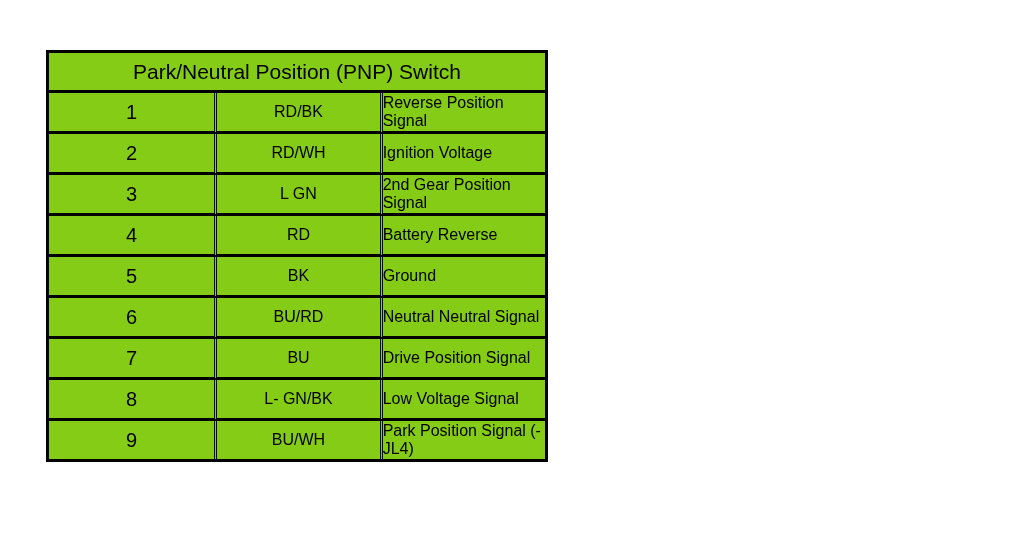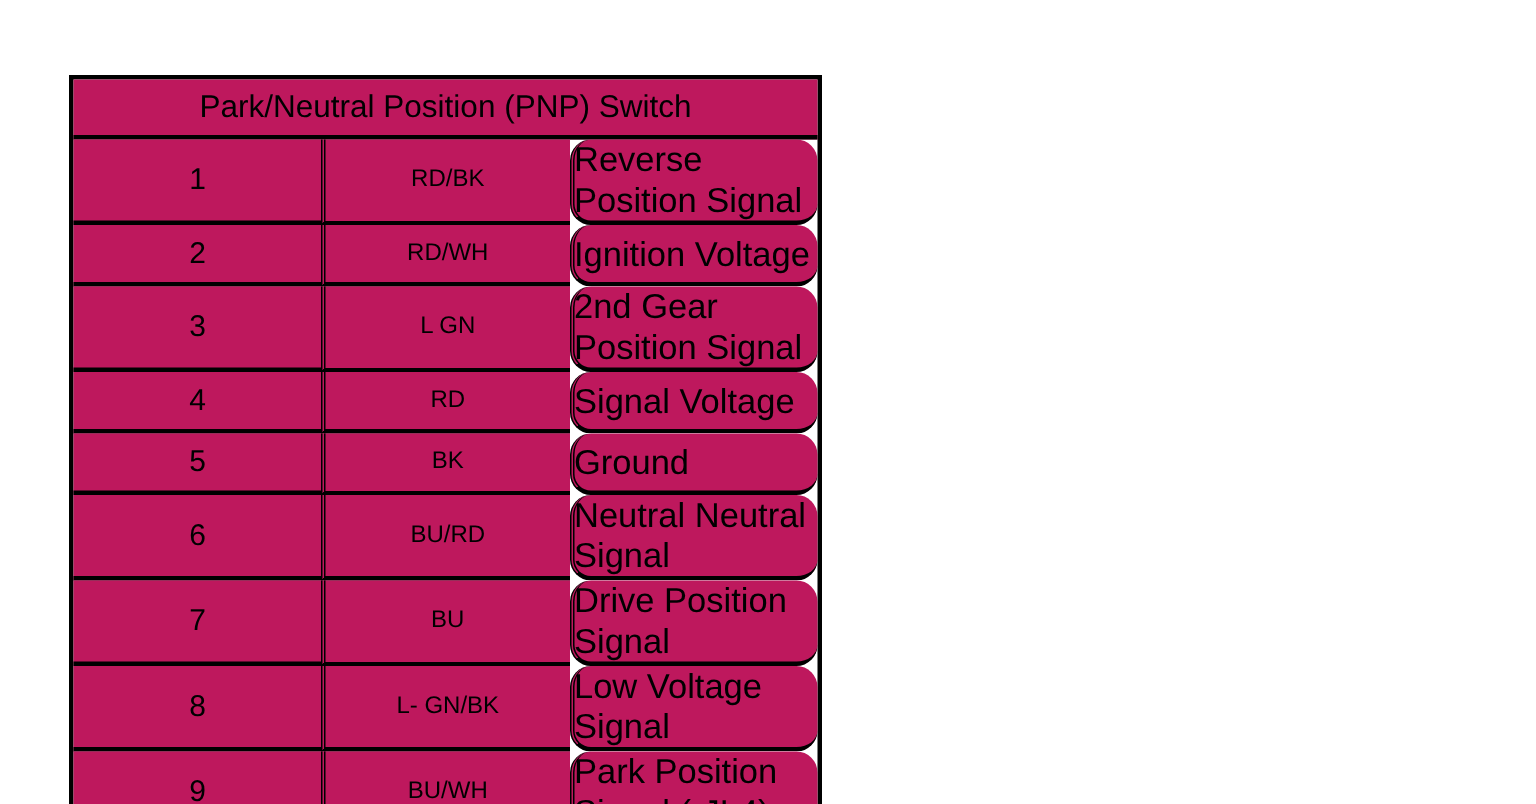--- a/index.html
+++ b/index.html
@@ -28,21 +28,21 @@
     border-collapse: separate;
     border-spacing: 0;
     width: 502px;
     table-layout: fixed;
     background: #ffffff;
     border: 3px solid #000000;
   }
 
   table.pnp-table td,
   table.pnp-table th {
-    background: #be185d;
+    background: #84cc16;
     color: #000000;
     padding: 0;
     margin: 0;
     vertical-align: middle;
     font-weight: normal;
   }
 
   
   .title-cell {
     height: 37px;
@@ -84,25 +84,24 @@
     width: 135px;
     height: 38px;
     text-align: center;
     font-size: 16px;
     border-left: 3px double #000000;
     border-bottom: 3px solid #000000;
   }
   .cell-func {
     height: 38px;
     text-align: left;
-    font-size: 23px;
+    font-size: 16px;
     padding-left: 5px;
     border-left: 3px double #000000;
     border-bottom: 3px solid #000000;
-    border-radius: 14px;
   }
 
   tr.pnp-row:last-child .cell-pin,
   tr.pnp-row:last-child .cell-wire,
   tr.pnp-row:last-child .cell-func {
     border-bottom: none;
   }
 </style>
 </head>
 <body>
@@ -125,21 +124,21 @@
         <td class="cell-func">Ignition Voltage</td>
       </tr>
       <tr class="pnp-row">
         <td class="cell-pin">3</td>
         <td class="cell-wire">L GN</td>
         <td class="cell-func">2nd Gear Position Signal</td>
       </tr>
       <tr class="pnp-row">
         <td class="cell-pin">4</td>
         <td class="cell-wire">RD</td>
-        <td class="cell-func">Signal Voltage</td>
+        <td class="cell-func">Battery Reverse</td>
       </tr>
       <tr class="pnp-row">
         <td class="cell-pin">5</td>
         <td class="cell-wire">BK</td>
         <td class="cell-func">Ground</td>
       </tr>
       <tr class="pnp-row">
         <td class="cell-pin">6</td>
         <td class="cell-wire">BU/RD</td>
         <td class="cell-func">Neutral Neutral Signal</td>

